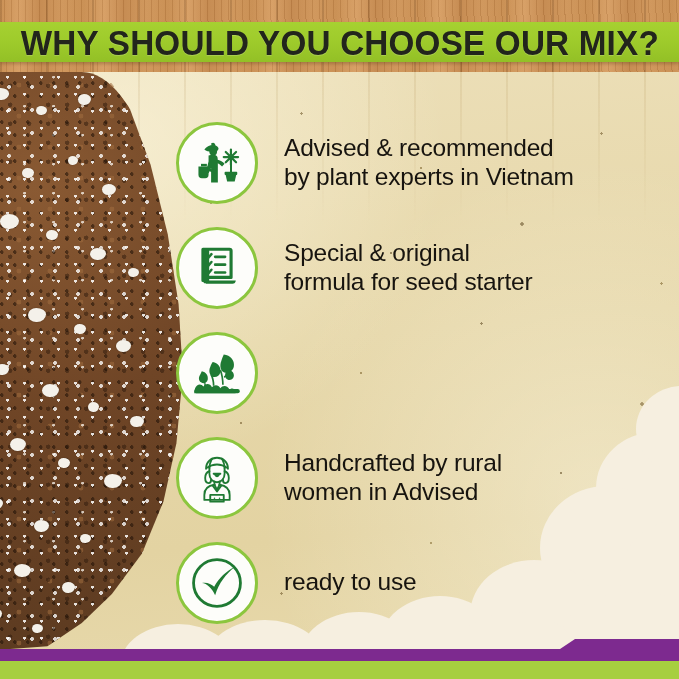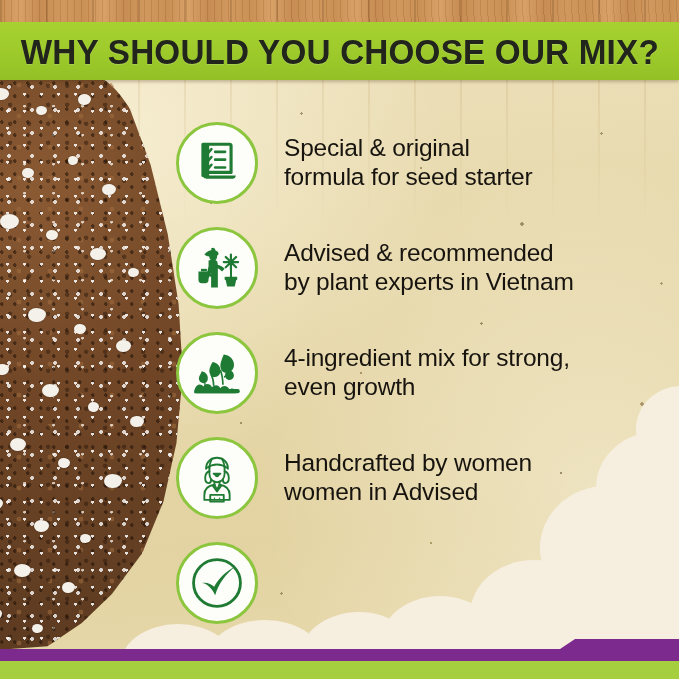--- a/index.html
+++ b/index.html
@@ -140,21 +140,21 @@
     background: #f4f1ea;
     border-radius: 46% 54% 50% 45% / 50% 45% 55% 50%;
     box-shadow: 0 0 2px rgba(0,0,0,0.25);
   }
 
   
   .banner {
     position: absolute;
     left: 0; top: 22px;
     width: 679px;
-    height: 58px;
+    height: 40px;
     background: linear-gradient(180deg, #a6d131 0%, #9ecb2b 50%, #93c026 100%);
     box-shadow: 0 2px 3px rgba(72,52,18,0.28);
     display: flex;
     align-items: center;
     justify-content: center;
   }
   .banner-title {
     font-family: "Liberation Sans Narrow", "Liberation Sans", sans-serif;
     font-weight: bold;
     font-size: 35px;
@@ -278,20 +278,58 @@
 
   <div class="banner">
     <div class="banner-title">WHY SHOULD YOU CHOOSE OUR MIX?</div>
   </div>
 
   <div class="rows">
 
     <div class="row">
       <div class="icon-badge">
         <span>
+          <svg width="54" height="54" viewBox="0 0 64 64">
+            <g fill="#1F7A33">
+
+              <path d="M17 16c3-5 11-7 15-4 3 2 2 5-1 6-4 1-11 1-14-2z"></path>
+              <path d="M25 9c2-2 5-1 5 2 0 2-2 3-4 2z"></path>
+
+              <circle cx="27.5" cy="18.5" r="4.6"></circle>
+
+              <path d="M22 23c4-1 8-1 10 1 1 1 1 5 1 9v22h-8V38l-3 6-3-1 3-13c0-4 0-6 0-7z"></path>
+
+              <path d="M31 28c4 0 8 2 10 5l-3 3c-2-2-5-4-7-4z"></path>
+
+              <path d="M10 36h12v10a4 4 0 0 1-4 4h-4a4 4 0 0 1-4-4z"></path>
+              <path d="M13 33h7v3h-7z"></path>
+              <path d="M21 38l9 3-1 3-8-3z"></path>
+              <path d="M27 40l5 2-1 3-4-2z"></path>
+
+              <g>
+                <circle cx="48.5" cy="25" r="2.6"></circle>
+                <path d="M48.5 16v6M48.5 28v6M40 25h6M51 25h6M42.4 18.9l4.2 4.2M50.4 26.9l4.2 4.2M54.6 18.9l-4.2 4.2M46.6 26.9l-4.2 4.2" stroke="#1F7A33" stroke-width="2.6" stroke-linecap="round"></path>
+              </g>
+
+              <path d="M47.4 28h2.4v16h-2.4z"></path>
+              <path d="M42 45h13l-2 9H44z"></path>
+              <rect x="41" y="42.5" width="15" height="3.6" rx="1"></rect>
+            </g>
+          </svg>
+        </span>
+      </div>
+      <div class="row-text">
+        <span>Advised &amp; recommended</span>
+        <span class="l2">by plant experts in Vietnam</span>
+      </div>
+    </div>
+
+    <div class="row">
+      <div class="icon-badge">
+        <span>
           <svg width="50" height="50" viewBox="0 0 64 64">
             <g fill="#1F7A33">
               <path d="M14 8h34a2 2 0 0 1 2 2v34H18a4 4 0 0 0-4 4z" fill="none" stroke="#1F7A33" stroke-width="4" stroke-linejoin="round"></path>
               <path d="M14 8c-2 0 0 6 0 6v34c0 4 4 4 4 4h34c4 0 4-4 4-4H22V8z"></path>
               <rect x="28" y="16" width="16" height="3.4" rx="1.7"></rect>
               <rect x="28" y="26" width="16" height="3.4" rx="1.7"></rect>
               <rect x="28" y="36" width="16" height="3.4" rx="1.7"></rect>
               <path d="M17.5 17.2l2.6 2.7 4.8-5.6" fill="none" stroke="#1F7A33" stroke-width="3.2" stroke-linecap="round" stroke-linejoin="round"></path>
               <path d="M17.5 27.2l2.6 2.7 4.8-5.6" fill="none" stroke="#1F7A33" stroke-width="3.2" stroke-linecap="round" stroke-linejoin="round"></path>
               <path d="M17.5 37.2l2.6 2.7 4.8-5.6" fill="none" stroke="#1F7A33" stroke-width="3.2" stroke-linecap="round" stroke-linejoin="round"></path>
@@ -304,80 +342,38 @@
         <span class="l2">formula for seed starter</span>
       </div>
     </div>
 
     <div class="row">
       <div class="icon-badge">
         <span>
           <svg width="54" height="54" viewBox="0 0 64 64">
             <g fill="#1F7A33">
 
-              <path d="M17 16c3-5 11-7 15-4 3 2 2 5-1 6-4 1-11 1-14-2z"></path>
-              <path d="M25 9c2-2 5-1 5 2 0 2-2 3-4 2z"></path>
-
-              <circle cx="27.5" cy="18.5" r="4.6"></circle>
-
-              <path d="M22 23c4-1 8-1 10 1 1 1 1 5 1 9v22h-8V38l-3 6-3-1 3-13c0-4 0-6 0-7z"></path>
-
-              <path d="M31 28c4 0 8 2 10 5l-3 3c-2-2-5-4-7-4z"></path>
-
-              <path d="M10 36h12v10a4 4 0 0 1-4 4h-4a4 4 0 0 1-4-4z"></path>
-              <path d="M13 33h7v3h-7z"></path>
-              <path d="M21 38l9 3-1 3-8-3z"></path>
-              <path d="M27 40l5 2-1 3-4-2z"></path>
-
-              <g>
-                <circle cx="48.5" cy="25" r="2.6"></circle>
-                <path d="M48.5 16v6M48.5 28v6M40 25h6M51 25h6M42.4 18.9l4.2 4.2M50.4 26.9l4.2 4.2M54.6 18.9l-4.2 4.2M46.6 26.9l-4.2 4.2" stroke="#1F7A33" stroke-width="2.6" stroke-linecap="round"></path>
-              </g>
-
-              <path d="M47.4 28h2.4v16h-2.4z"></path>
-              <path d="M42 45h13l-2 9H44z"></path>
-              <rect x="41" y="42.5" width="15" height="3.6" rx="1"></rect>
-            </g>
-          </svg>
-        </span>
-      </div>
-      <div class="row-text">
-        <span>Advised &amp; recommended</span>
-        <span class="l2">by plant experts in Vietnam</span>
-      </div>
-    </div>
-
-    <div class="row">
-      <div class="icon-badge">
-        <span>
-          <svg width="54" height="54" viewBox="0 0 64 64">
-            <g fill="#1F7A33">
-
               <path d="M40 10c8 1 13 7 12 14-1 6-7 9-12 7-4-2-5-8-3-13 1-3 2-6 3-8z"></path>
 
               <path d="M27 19c6 1 10 6 9 12-1 5-6 7-10 5-3-2-4-7-2-11 1-3 2-5 3-6z"></path>
 
               <path d="M14 30c5 1 8 5 7 10-1 4-5 5-8 3-3-2-3-6-1-9z"></path>
 
               <path d="M44 28c5 0 8 3 8 7 0 4-4 6-7 5-3-1-4-5-3-8z"></path>
 
               <path d="M37 28c2 6 3 12 3 18h-2c0-6-1-12-3-17z"></path>
               <path d="M26 33c2 5 3 9 3 14h-2c0-5-1-9-3-13z"></path>
               <path d="M17 40c1 3 2 5 2 8h-2c0-3 0-5-1-7z"></path>
               <path d="M40 36c2-2 5-3 8-3v2c-3 0-5 1-7 3z"></path>
 
               <path d="M6 50c2-5 7-6 10-2 2-4 8-4 10 1 3-4 8-3 10 1 3-4 9-3 11 2 2-3 6-2 7 2v2H5z"></path>
               <rect x="5" y="51" width="54" height="5" rx="2.4"></rect>
             </g>
           </svg>
         </span>
-      </div>
-      <div class="row-text">
-        <span>4-ingredient mix for strong,</span>
-        <span class="l2">even growth</span>
       </div>
     </div>
 
     <div class="row">
       <div class="icon-badge">
         <span>
           <svg width="54" height="54" viewBox="0 0 64 64">
             <g fill="none" stroke="#1F7A33" stroke-width="2.2" stroke-linecap="round" stroke-linejoin="round">
 
               <path d="M19 21c0-8 6-13 13-13s13 5 13 13"></path>
@@ -400,35 +396,36 @@
               <path d="M27 41l5 7 5-7"></path>
 
               <path d="M24 52h16v8H24z"></path>
               <circle cx="29" cy="56" r="0.9" fill="#1F7A33" stroke="none"></circle>
               <circle cx="35" cy="56" r="0.9" fill="#1F7A33" stroke="none"></circle>
             </g>
           </svg>
         </span>
       </div>
       <div class="row-text">
-        <span>Handcrafted by women</span>
+        <span>Handcrafted by rural</span>
         <span class="l2">women in Advised</span>
       </div>
     </div>
 
     <div class="row">
       <div class="icon-badge">
         <span>
           <svg width="60" height="60" viewBox="0 0 64 64">
             <circle cx="32" cy="32" r="25" fill="none" stroke="#1F7A33" stroke-width="3"></circle>
             <path d="M16 32c5 0 11 6 14 13 4-13 12-23 21-30-9 4-17 12-22 21-3-3-8-5-13-4z" fill="#1F7A33"></path>
           </svg>
         </span>
       </div>
       <div class="row-text">
+        <span class="l2">ready to use</span>
       </div>
     </div>
 
   </div>
 
   <div class="purple-band"></div>
   <div class="green-band"></div>
 
 </div>
 

